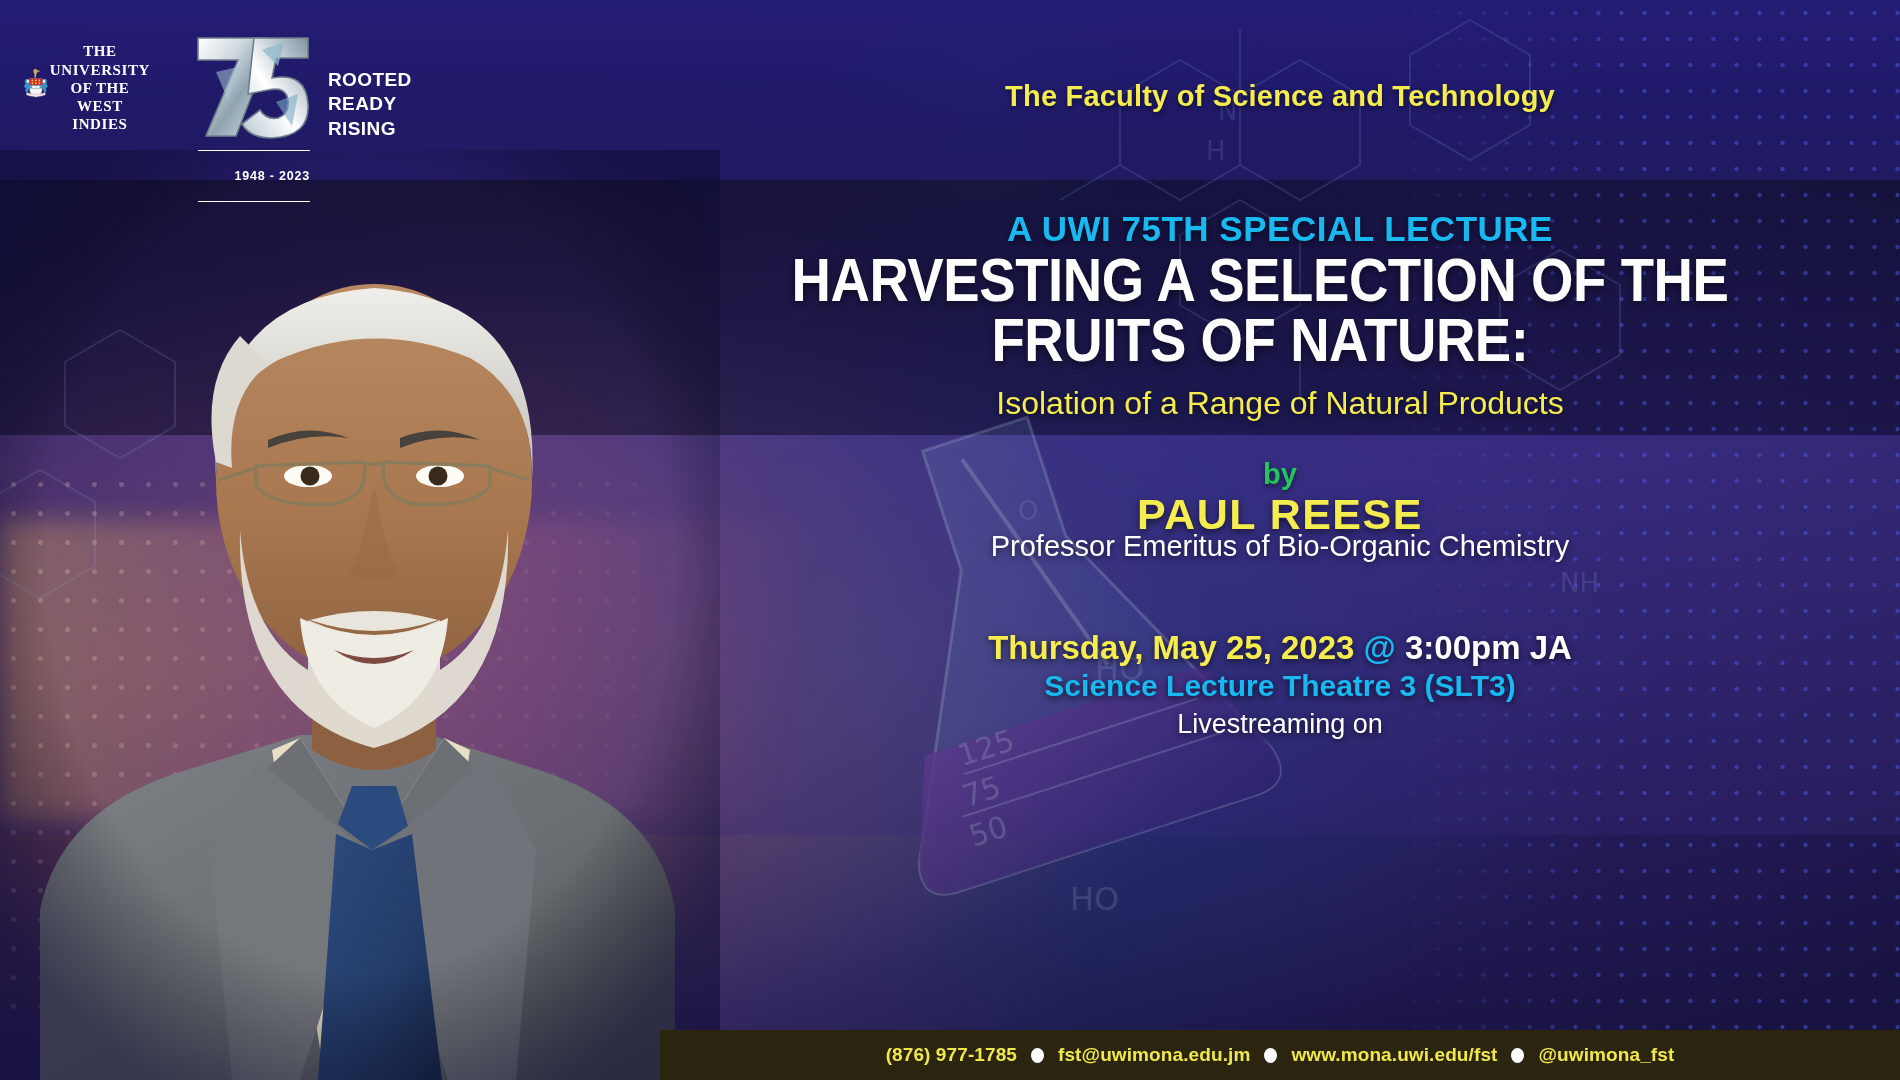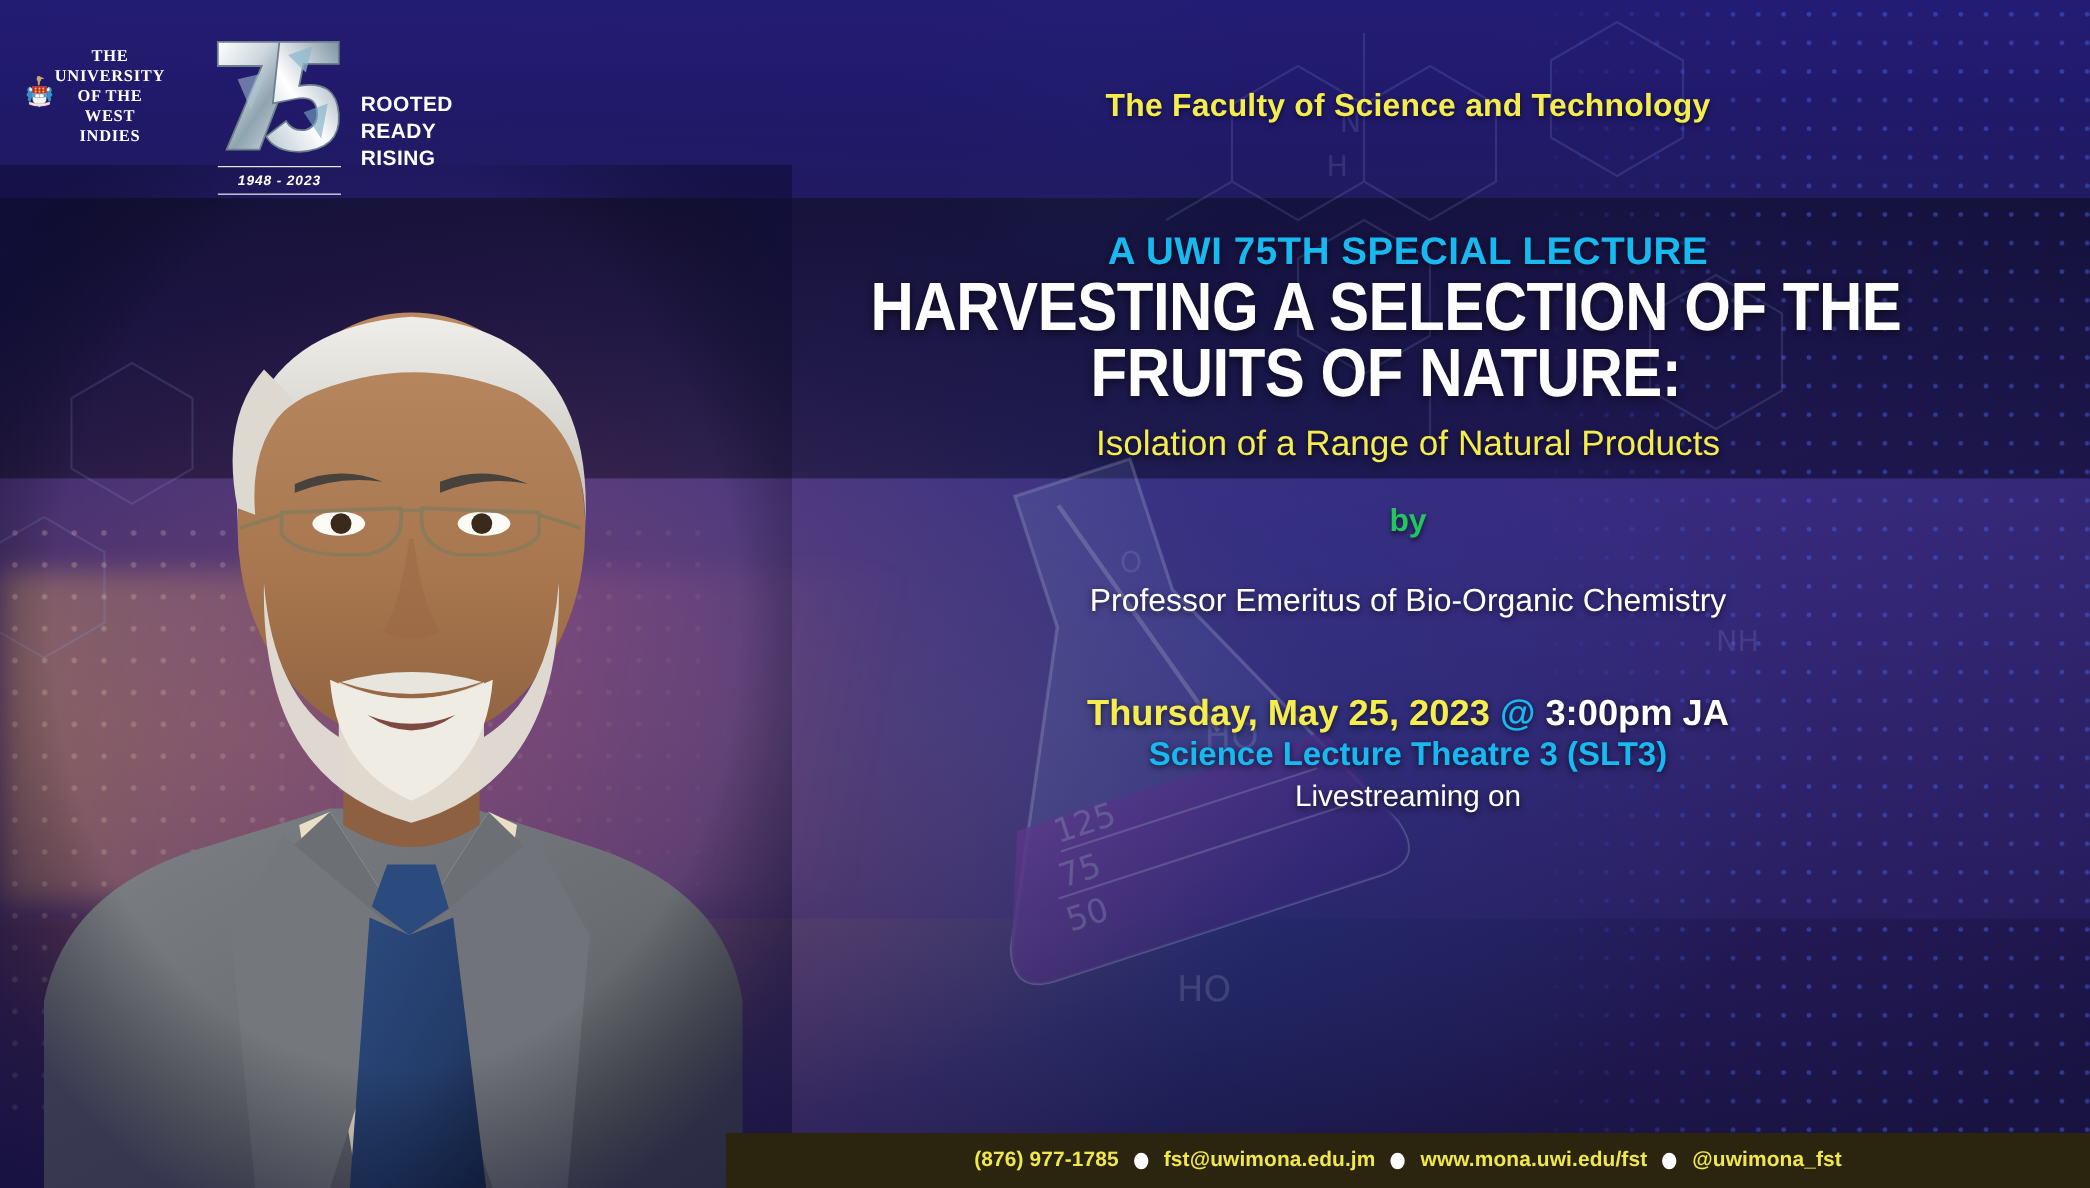--- a/index.html
+++ b/index.html
@@ -71,26 +71,26 @@
   .logo-row{ position:absolute; left:22px; top:18px; display:flex; align-items:flex-start; gap:42px; }
   .crest-wrap{ width:128px; display:flex; align-items:center; }
   .crest-cap{
     margin-top:8px; color:#fff; font-family:"Liberation Serif", serif;
     font-size:15px; font-weight:700; letter-spacing:.6px; text-align:center; line-height:1.22;
   }
   .anniv{ display:flex; align-items:flex-start; gap:14px; margin-top:14px; }
   .anniv-num{ position:relative; width:122px; }
   .anniv-years{
     margin-top:2px; color:#fff; font-size:12.5px; font-weight:700; letter-spacing:.8px;
-    text-align:center; border-top:1.6px solid #fff; border-bottom:1.6px solid #fff;
-    padding:5px 0; width:112px; margin-left:6px;font-style:italic;
+    text-align:right; border-top:1.6px solid #fff; border-bottom:1.6px solid #fff;
+    padding:18px 0; width:112px; margin-left:6px;
   }
   .anniv-tag{
     color:#fff; font-size:19px; font-weight:700; line-height:1.28; letter-spacing:.4px;
-    margin-top:52px;
+    margin-top:36px;
   }
 
   .faculty{
     position:absolute; left:660px; top:80px; width:1240px; text-align:center;
     color:#f5ec4e; font-size:29px; font-weight:700; letter-spacing:.2px;
     text-shadow:0 2px 5px rgba(0,0,0,.55);
   }
   .presents{
     position:absolute; left:660px; top:120px; width:1240px; text-align:center;
     color:#ffffff; font-size:27px; font-weight:400;
@@ -377,20 +377,21 @@
   <div class="kicker">A UWI 75TH SPECIAL LECTURE</div>
 
   <div class="title">
     <div>HARVESTING A SELECTION OF THE</div>
     <div>FRUITS OF NATURE:</div>
   </div>
 
   <div class="subtitle">Isolation of a Range of Natural Products</div>
 
   <div class="by">by</div>
+  <div class="speaker">PAUL  REESE</div>
   <div class="speaker-title">Professor Emeritus of Bio-Organic Chemistry</div>
 
   <div class="datetime">
     <span class="d">Thursday, May 25, 2023</span>
     <span class="at">@</span>
     <span class="t">3:00pm JA</span>
   </div>
   <div class="venue">Science Lecture Theatre 3 (SLT3)</div>
 
   <div class="stream-l1">Livestreaming on</div>

